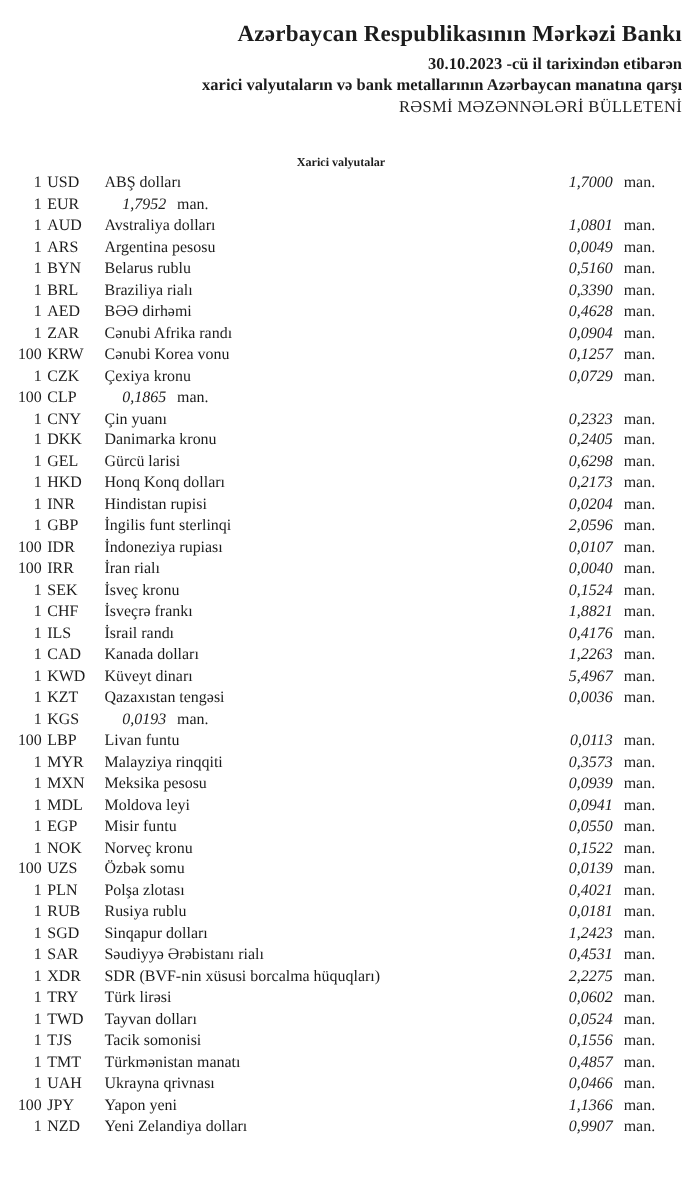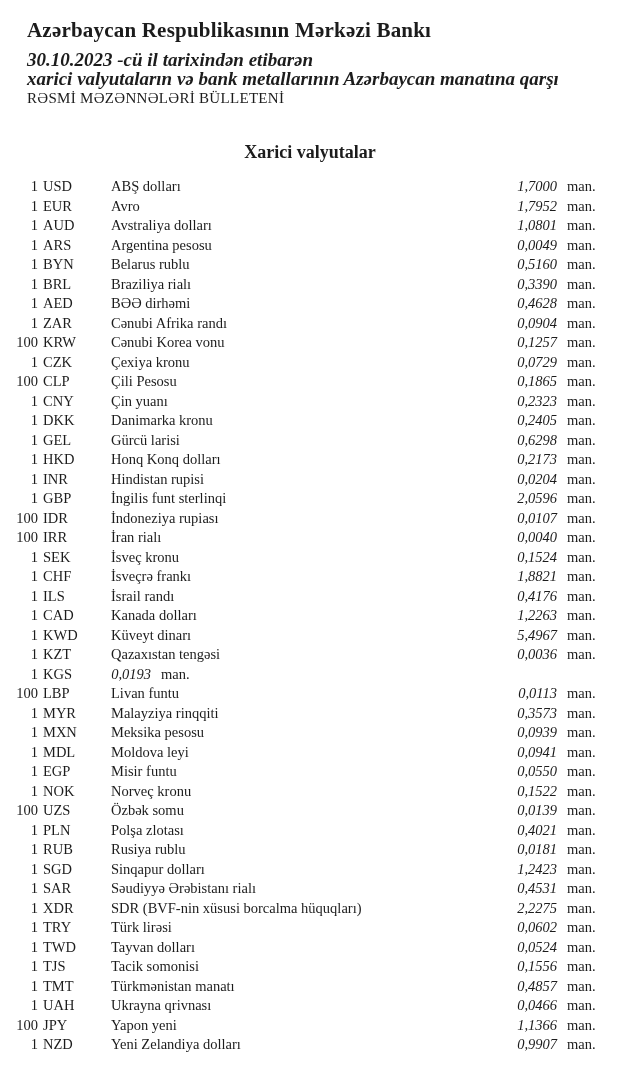--- a/index.html
+++ b/index.html
@@ -11,48 +11,47 @@
     position: relative;
     width: 620px;
     height: 1070px;
     background: #ffffff;
     font-family: "Liberation Serif", "DejaVu Serif", serif;
     color: #1c1c1c;
     overflow: hidden;
     box-sizing: border-box;
   }
   header {
-    text-align: left;
+    text-align: right;
     padding-top: 18px;
     padding-left: 27px;
   }
   .bank-name {
     font-size: 21px;
     font-weight: bold;
     margin: 0 0 7px 0;
     letter-spacing: 0.2px;
   }
   .hline {
     font-weight: bold;
-    font-size: 19px;
+    font-size: 15px;
     line-height: 19px;
-    font-style: italic;
   }
   .bulletin-title {
     font-weight: normal;
     font-size: 15px;
     line-height: 21px;
     letter-spacing: 0.3px;
   }
   .section-title {
     text-align: center;
     font-weight: bold;
-    font-size: 18px;
+    font-size: 11px;
     margin-top: 33px;
-    margin-bottom: 14px;
+    margin-bottom: 3px;
   }
   .rates-table {
     padding: 0 17px 0 12px;
   }
   .row {
     display: flex;
     align-items: baseline;
     height: 19.5px;
     line-height: 19.5px;
     font-size: 14.5px;
@@ -63,21 +62,21 @@
     text-align: right;
     flex: 0 0 auto;
   }
   .code {
     width: 44px;
     margin-left: 5px;
     flex: 0 0 auto;
   }
   .cname {
     flex: 1 1 auto;
-    margin-left: 24px;
+    margin-left: 8px;
     overflow: hidden;
   }
   .rate {
     width: 64px;
     text-align: right;
     font-weight: normal;
     font-style: italic;
     flex: 0 0 auto;
   }
   .unit {
@@ -104,21 +103,20 @@
     <span class="qty">1</span>
     <span class="code">USD</span>
     <span class="cname">ABŞ dolları</span>
     <span class="rate">1,7000</span>
     <span class="unit">man.</span>
   </div>
 
   <div class="row">
     <span class="qty">1</span>
     <span class="code">EUR</span>
-    <span class="cname">Avro</span>
     <span class="rate">1,7952</span>
     <span class="unit">man.</span>
   </div>
 
   <div class="row">
     <span class="qty">1</span>
     <span class="code">AUD</span>
     <span class="cname">Avstraliya dolları</span>
     <span class="rate">1,0801</span>
     <span class="unit">man.</span>
@@ -176,21 +174,20 @@
     <span class="qty">1</span>
     <span class="code">CZK</span>
     <span class="cname">Çexiya kronu</span>
     <span class="rate">0,0729</span>
     <span class="unit">man.</span>
   </div>
 
   <div class="row">
     <span class="qty">100</span>
     <span class="code">CLP</span>
-    <span class="cname">Çili Pesosu</span>
     <span class="rate">0,1865</span>
     <span class="unit">man.</span>
   </div>
 
   <div class="row">
     <span class="qty">1</span>
     <span class="code">CNY</span>
     <span class="cname">Çin yuanı</span>
     <span class="rate">0,2323</span>
     <span class="unit">man.</span>

